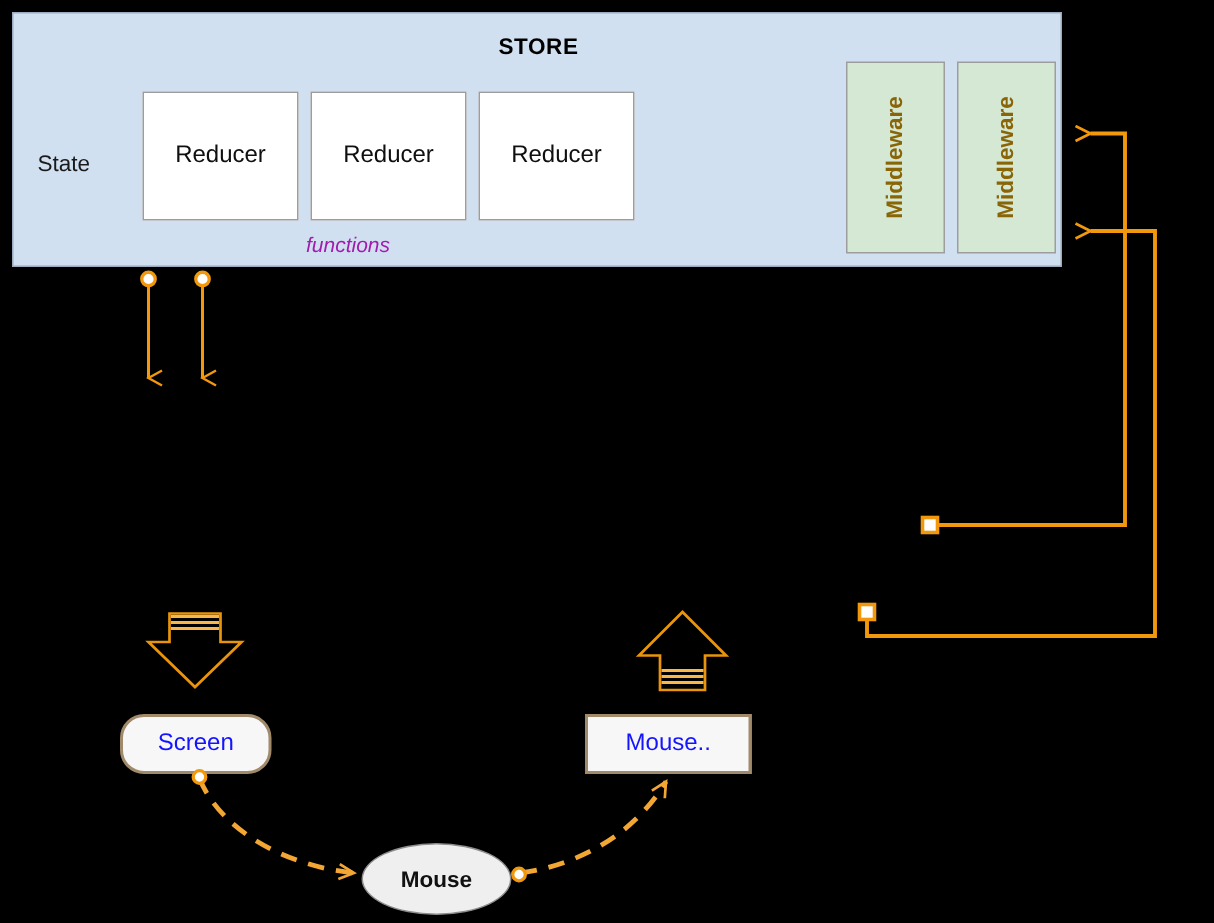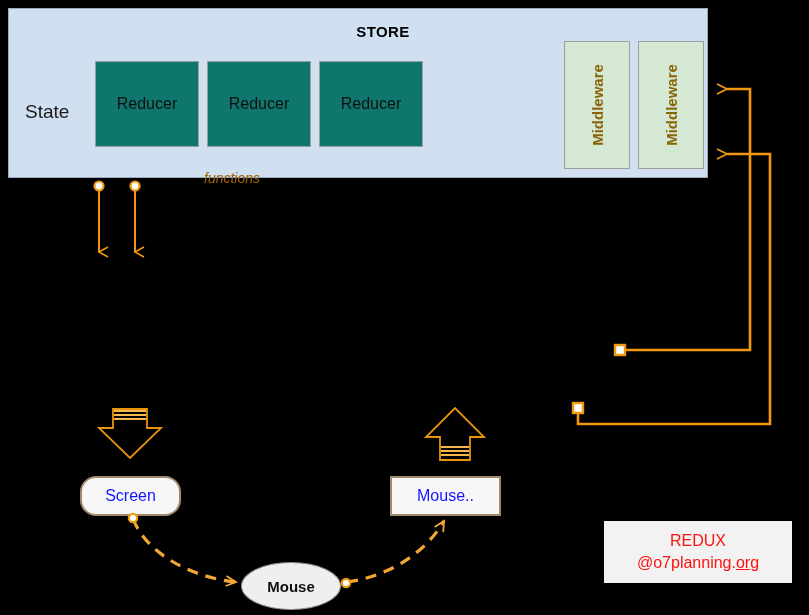--- a/index.html
+++ b/index.html
@@ -30,55 +30,53 @@
   .store-title {
     position: absolute;
     left: 0;
     top: 14px;
     width: 700px;
     text-align: center;
     font-size: 15px;
     font-weight: bold;
     color: #000000;
     letter-spacing: 0.4px;
-    margin-left: 24px;
   }
   .state-label {
     position: absolute;
     left: 16px;
     top: 92px;
-    font-size: 19px;
+    font-size: 15px;
     color: #1a1a1a;
   }
   .reducer {
     position: absolute;
     top: 52px;
     width: 104px;
     height: 86px;
-    background: #0f766e;
+    background: #ffffff;
     border: 1px solid #9d9d9d;
     box-sizing: border-box;
     display: flex;
     align-items: center;
     justify-content: center;
     font-size: 16px;
     color: #0f0f0f;
   }
   .reducer.r1 { left: 86px; }
   .reducer.r2 { left: 198px; }
   .reducer.r3 { left: 310px; }
 
   .functions-label {
     position: absolute;
     left: 195px;
     top: 146px;
     font-size: 14px;
     font-style: italic;
-    color: #a16207;
-    margin-top: 15px;
+    color: #a21caf;
   }
 
   .middleware {
     position: absolute;
     top: 32px;
     width: 66px;
     height: 128px;
     background: #d5e8d4;
     border: 1px solid #9d9d9d;
     box-sizing: border-box;
@@ -211,24 +209,20 @@
       <span class="mw-text">Middleware</span>
     </div>
   </div>
 
 
   <div class="leaf-box screen-box">Screen</div>
   <div class="leaf-box mouse-box">Mouse..</div>
   <div class="user-ellipse">Mouse</div>
 
 
-  <div class="redux-box">
-    <span>REDUX</span>
-    <span><span>@o7planning.</span><span class="u">org</span></span>
-  </div>
 
   <svg class="overlay" viewBox="0 0 809 615">
     <defs>
       <marker id="openArrowDown" markerWidth="12" markerHeight="12" refX="6" refY="10" orient="auto" markerUnits="userSpaceOnUse">
         <path d="M1,1 L6,10 L11,1" fill="none" stroke="#f2980c" stroke-width="1.6"></path>
       </marker>
       <marker id="openArrowLeft" markerWidth="13" markerHeight="12" refX="2" refY="6" orient="auto" markerUnits="userSpaceOnUse">
         <path d="M12,1 L2,6 L12,11" fill="none" stroke="#f2980c" stroke-width="1.8"></path>
       </marker>
       <marker id="openArrowDash" markerWidth="13" markerHeight="12" refX="11" refY="6" orient="auto" markerUnits="userSpaceOnUse">

